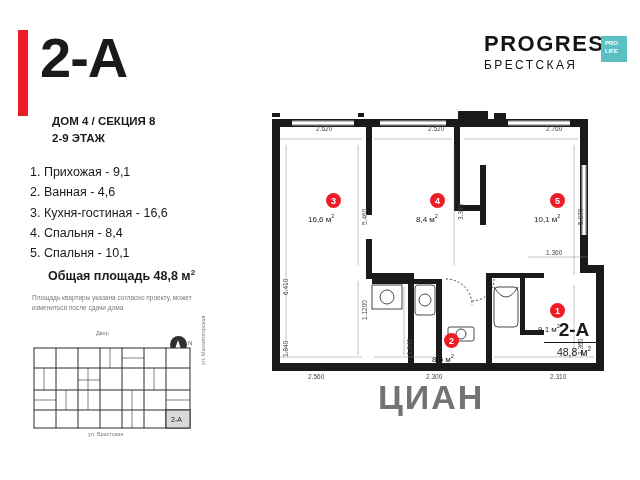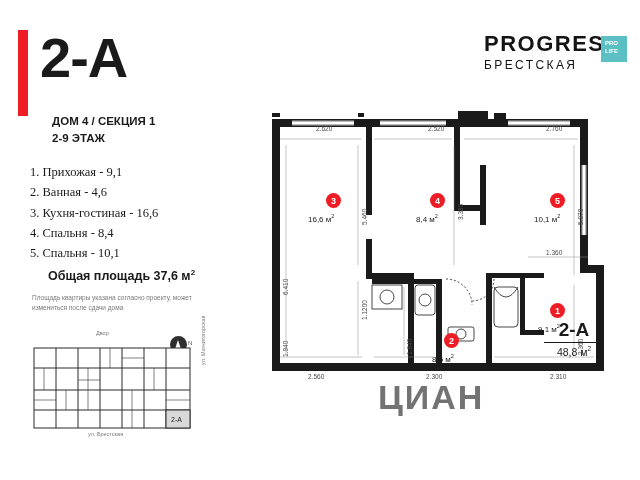--- a/index.html
+++ b/index.html
@@ -16,21 +16,21 @@
   
   .left{position:absolute;left:0;top:0;width:250px;height:480px;}
 
   .redbar{position:absolute;left:18px;top:30px;width:10px;height:86px;background:#ee1c25;}
   .title{position:absolute;left:40px;top:30px;font-size:56px;font-weight:bold;letter-spacing:-1px;line-height:1;}
   .subtitle{position:absolute;left:52px;top:113px;font-size:11.5px;font-weight:bold;line-height:1.5;}
   .subtitle div{white-space:nowrap;}
   .sub2{}
 
   .rooms{position:absolute;left:30px;top:162px;font-size:12.5px;line-height:1.62;}
-  .rooms div{white-space:nowrap;font-family:Liberation Serif, serif;}
+  .rooms div{white-space:nowrap;}
 
   .total{position:absolute;left:48px;top:268px;font-size:12.5px;font-weight:bold;}
   .total sup{font-size:8px;}
 
   .note{position:absolute;left:32px;top:293px;font-size:6.5px;color:#7a7a7a;line-height:1.55;width:180px;}
 
   
   .mini{position:absolute;left:30px;top:330px;width:186px;height:110px;}
   .mini .court{position:absolute;left:66px;top:0px;font-size:5.5px;color:#777;}
   .mini .stbot{position:absolute;left:58px;top:101px;font-size:5.5px;color:#777;}
@@ -69,34 +69,34 @@
 </style>
 </head>
 <body>
 
 <div class="page">
 
   <div class="left">
     <div class="redbar"></div>
     <div class="title">2-А</div>
     <div class="subtitle">
-      <div>ДОМ 4 / СЕКЦИЯ 1</div>
+      <div>ДОМ 4 / СЕКЦИЯ 8</div>
       <div class="sub2">2-9 ЭТАЖ</div>
     </div>
 
     <div class="rooms">
       <div>1. Прихожая - 9,1</div>
       <div>2. Ванная - 4,6</div>
       <div>3. Кухня-гостиная - 16,6</div>
       <div>4. Спальня - 8,4</div>
       <div>5. Спальня - 10,1</div>
     </div>
 
     <div class="total">
-      <span>Общая площадь 37,6 м</span><sup>2</sup>
+      <span>Общая площадь 48,8 м</span><sup>2</sup>
     </div>
 
     <div class="note">Площадь квартиры указана согласно проекту, может измениться после сдачи дома</div>
 
     <div class="mini">
       <div class="court">Двор</div>
       <div class="stbot">ул. Брестская</div>
       <div class="stright">ул. Магнитогорская</div>
       <div class="compass"></div>
       <div class="compass-n">N</div>

